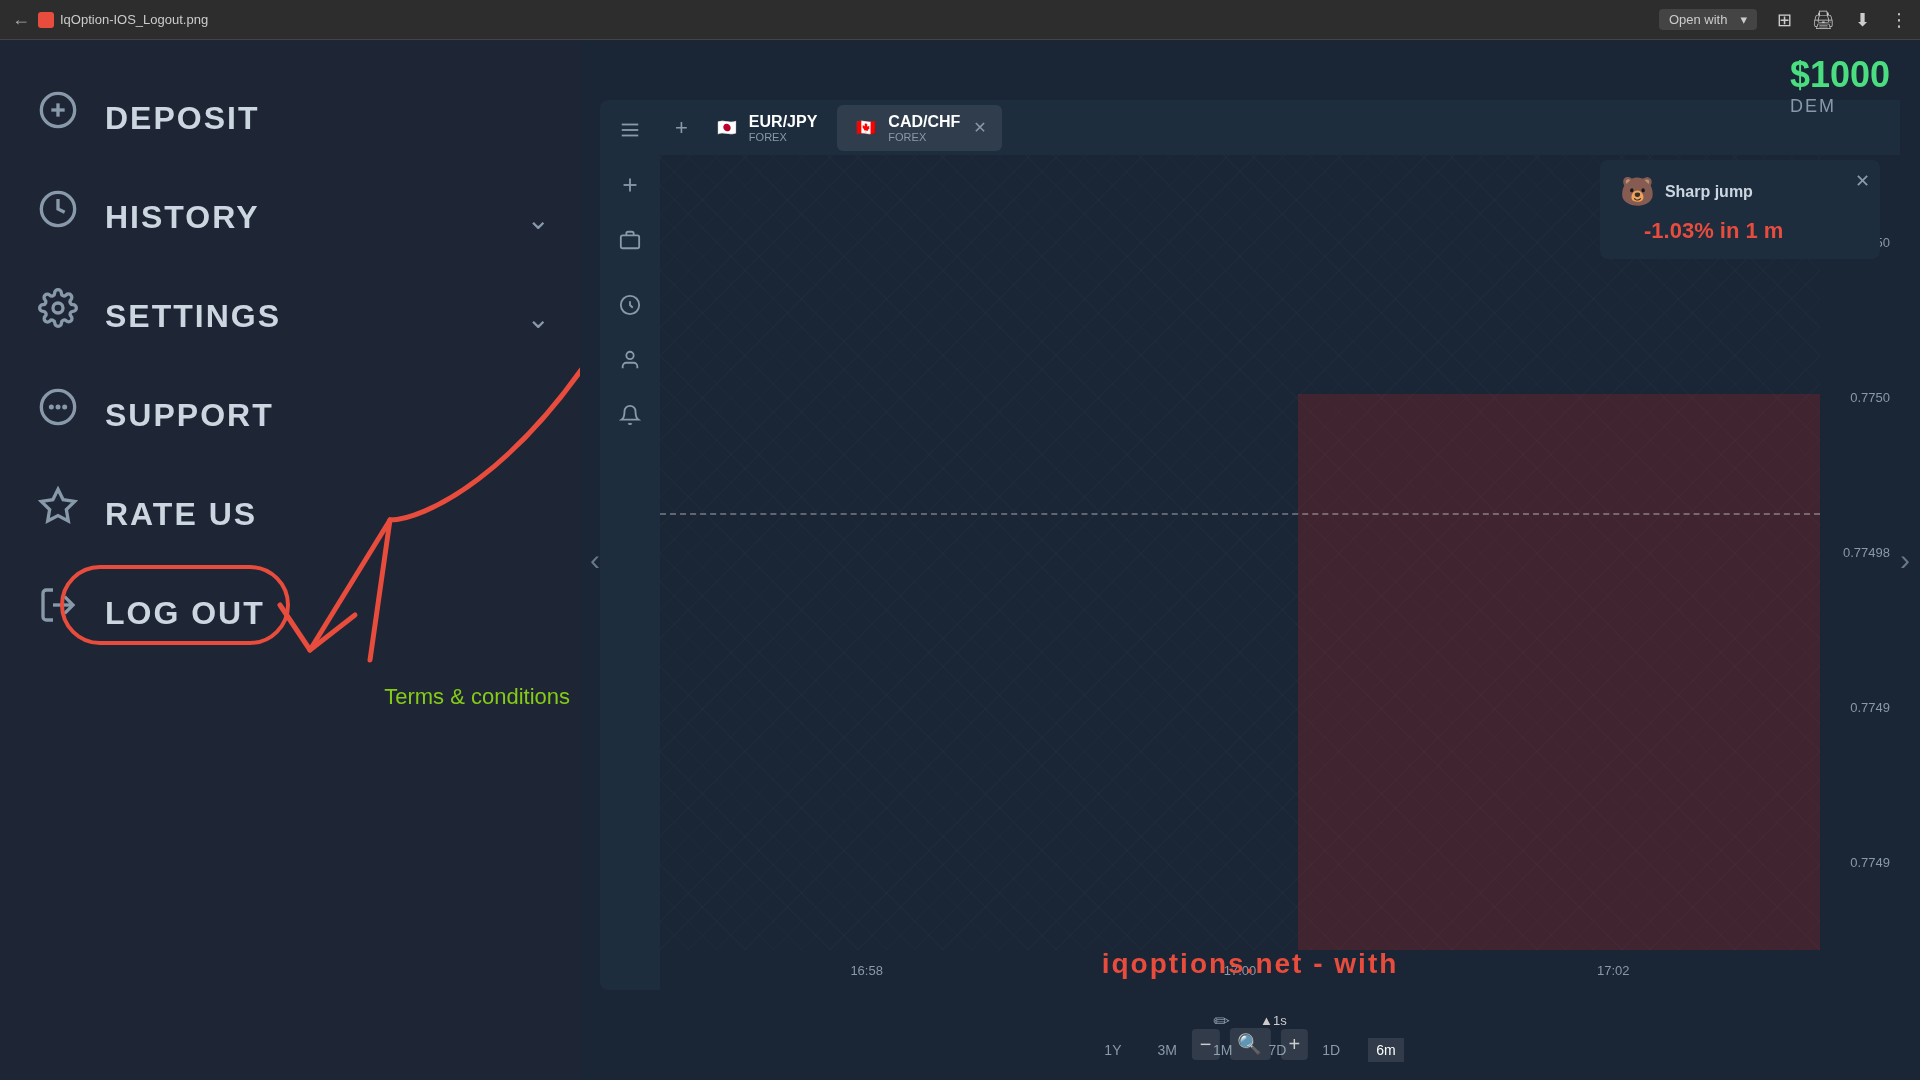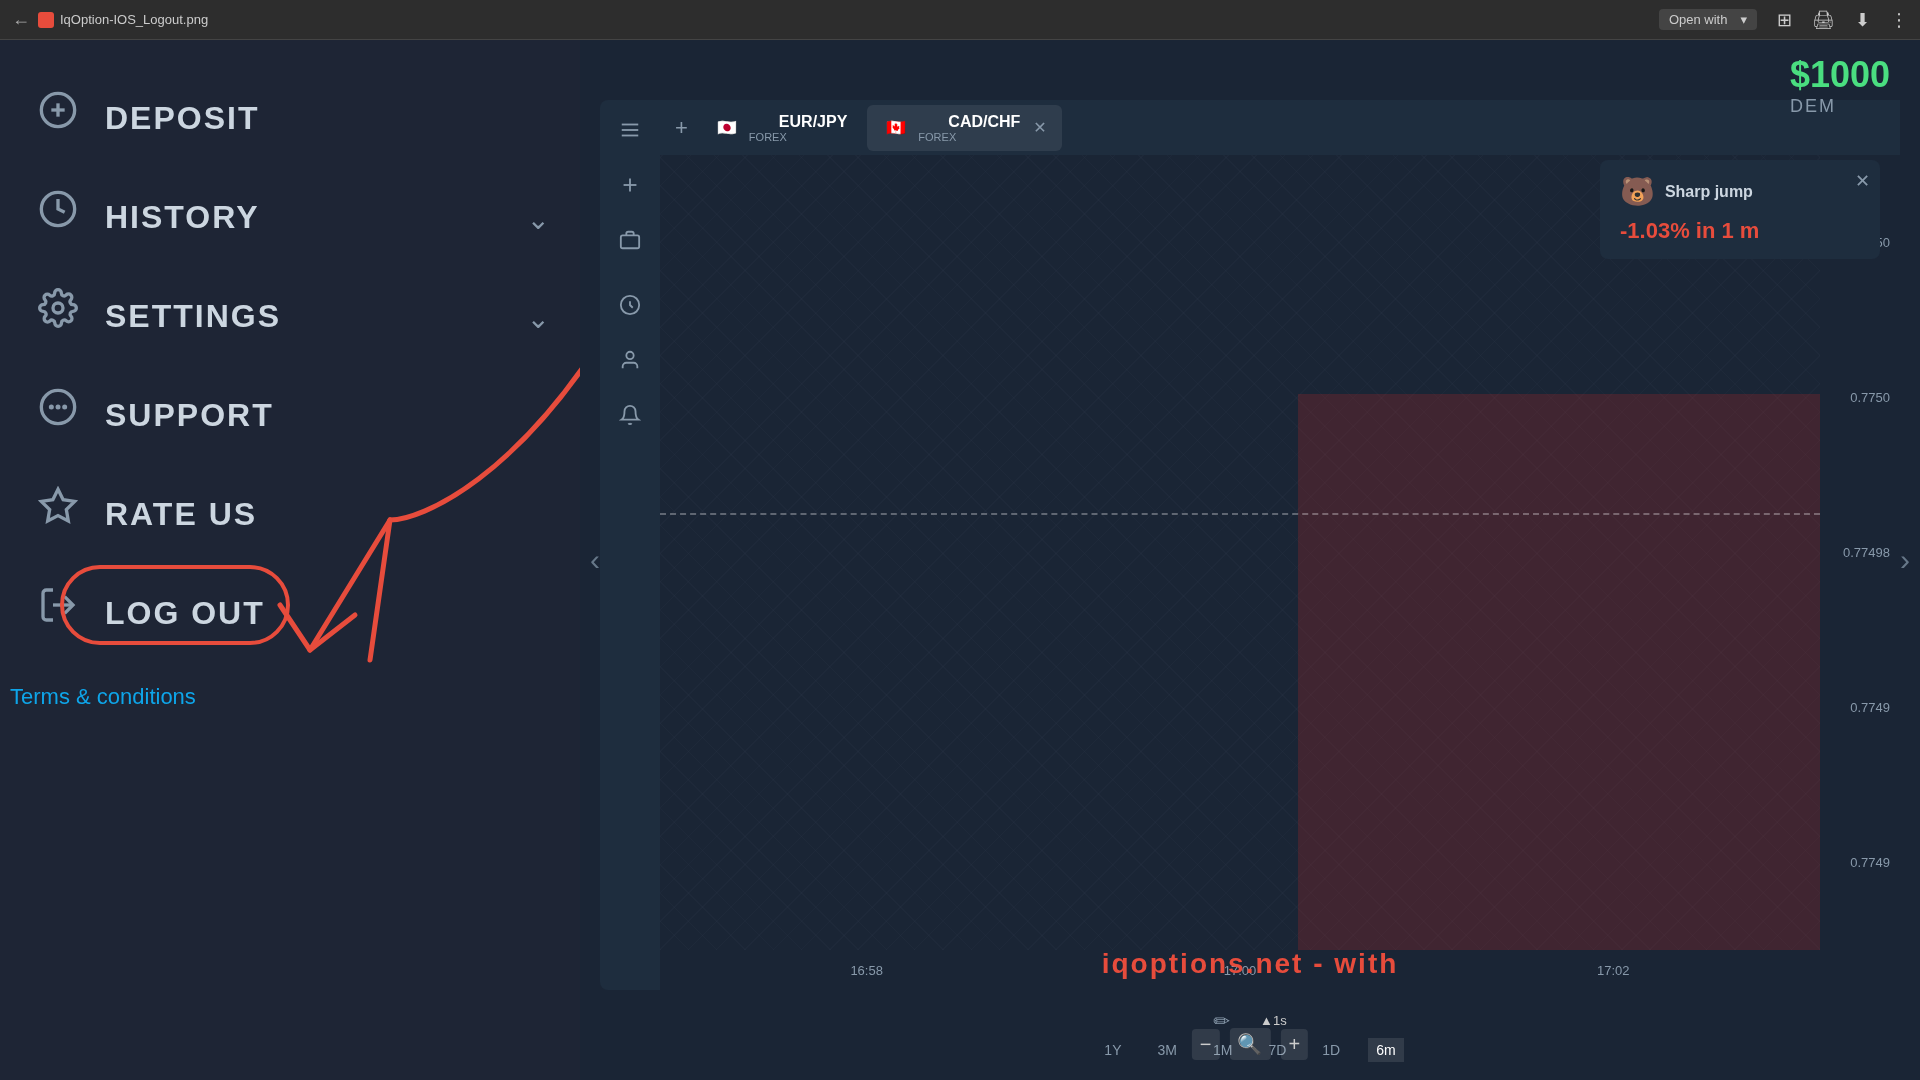--- a/index.html
+++ b/index.html
@@ -160,22 +160,22 @@
     .annotation-svg {
       position: absolute;
       top: 0;
       left: 0;
       width: 100%;
       height: 100%;
       pointer-events: none;
     }
 
     .terms-link {
-      text-align: left;
-      color: #0ea5e9;
+      text-align: right;
+      color: #84cc16;
       font-size: 22px;
       margin-top: 20px;
       padding: 10px;
       cursor: pointer;
     }
 
     
     .trading-area {
       flex: 1;
       height: 100%;
@@ -308,21 +308,20 @@
       display: flex;
       align-items: center;
       justify-content: center;
       font-size: 16px;
       overflow: hidden;
     }
     .chart-tab .pair-name {
       font-size: 16px;
       font-weight: 700;
       color: #fff;
-      margin-left: 30px;
     }
     .chart-tab .pair-type {
       font-size: 11px;
       color: #8899aa;
     }
     .chart-tab-close {
       color: #8899aa;
       font-size: 16px;
       margin-left: 5px;
     }
@@ -349,20 +348,21 @@
     }
     .notification-title {
       color: #ccd6e0;
       font-size: 16px;
       font-weight: 600;
     }
     .notification-value {
       color: #e74c3c;
       font-size: 22px;
       font-weight: 700;
+      margin-left: 24px;
     }
     .notification-close {
       position: absolute;
       top: 10px;
       right: 10px;
       color: #8899aa;
       font-size: 18px;
       cursor: pointer;
     }
 

